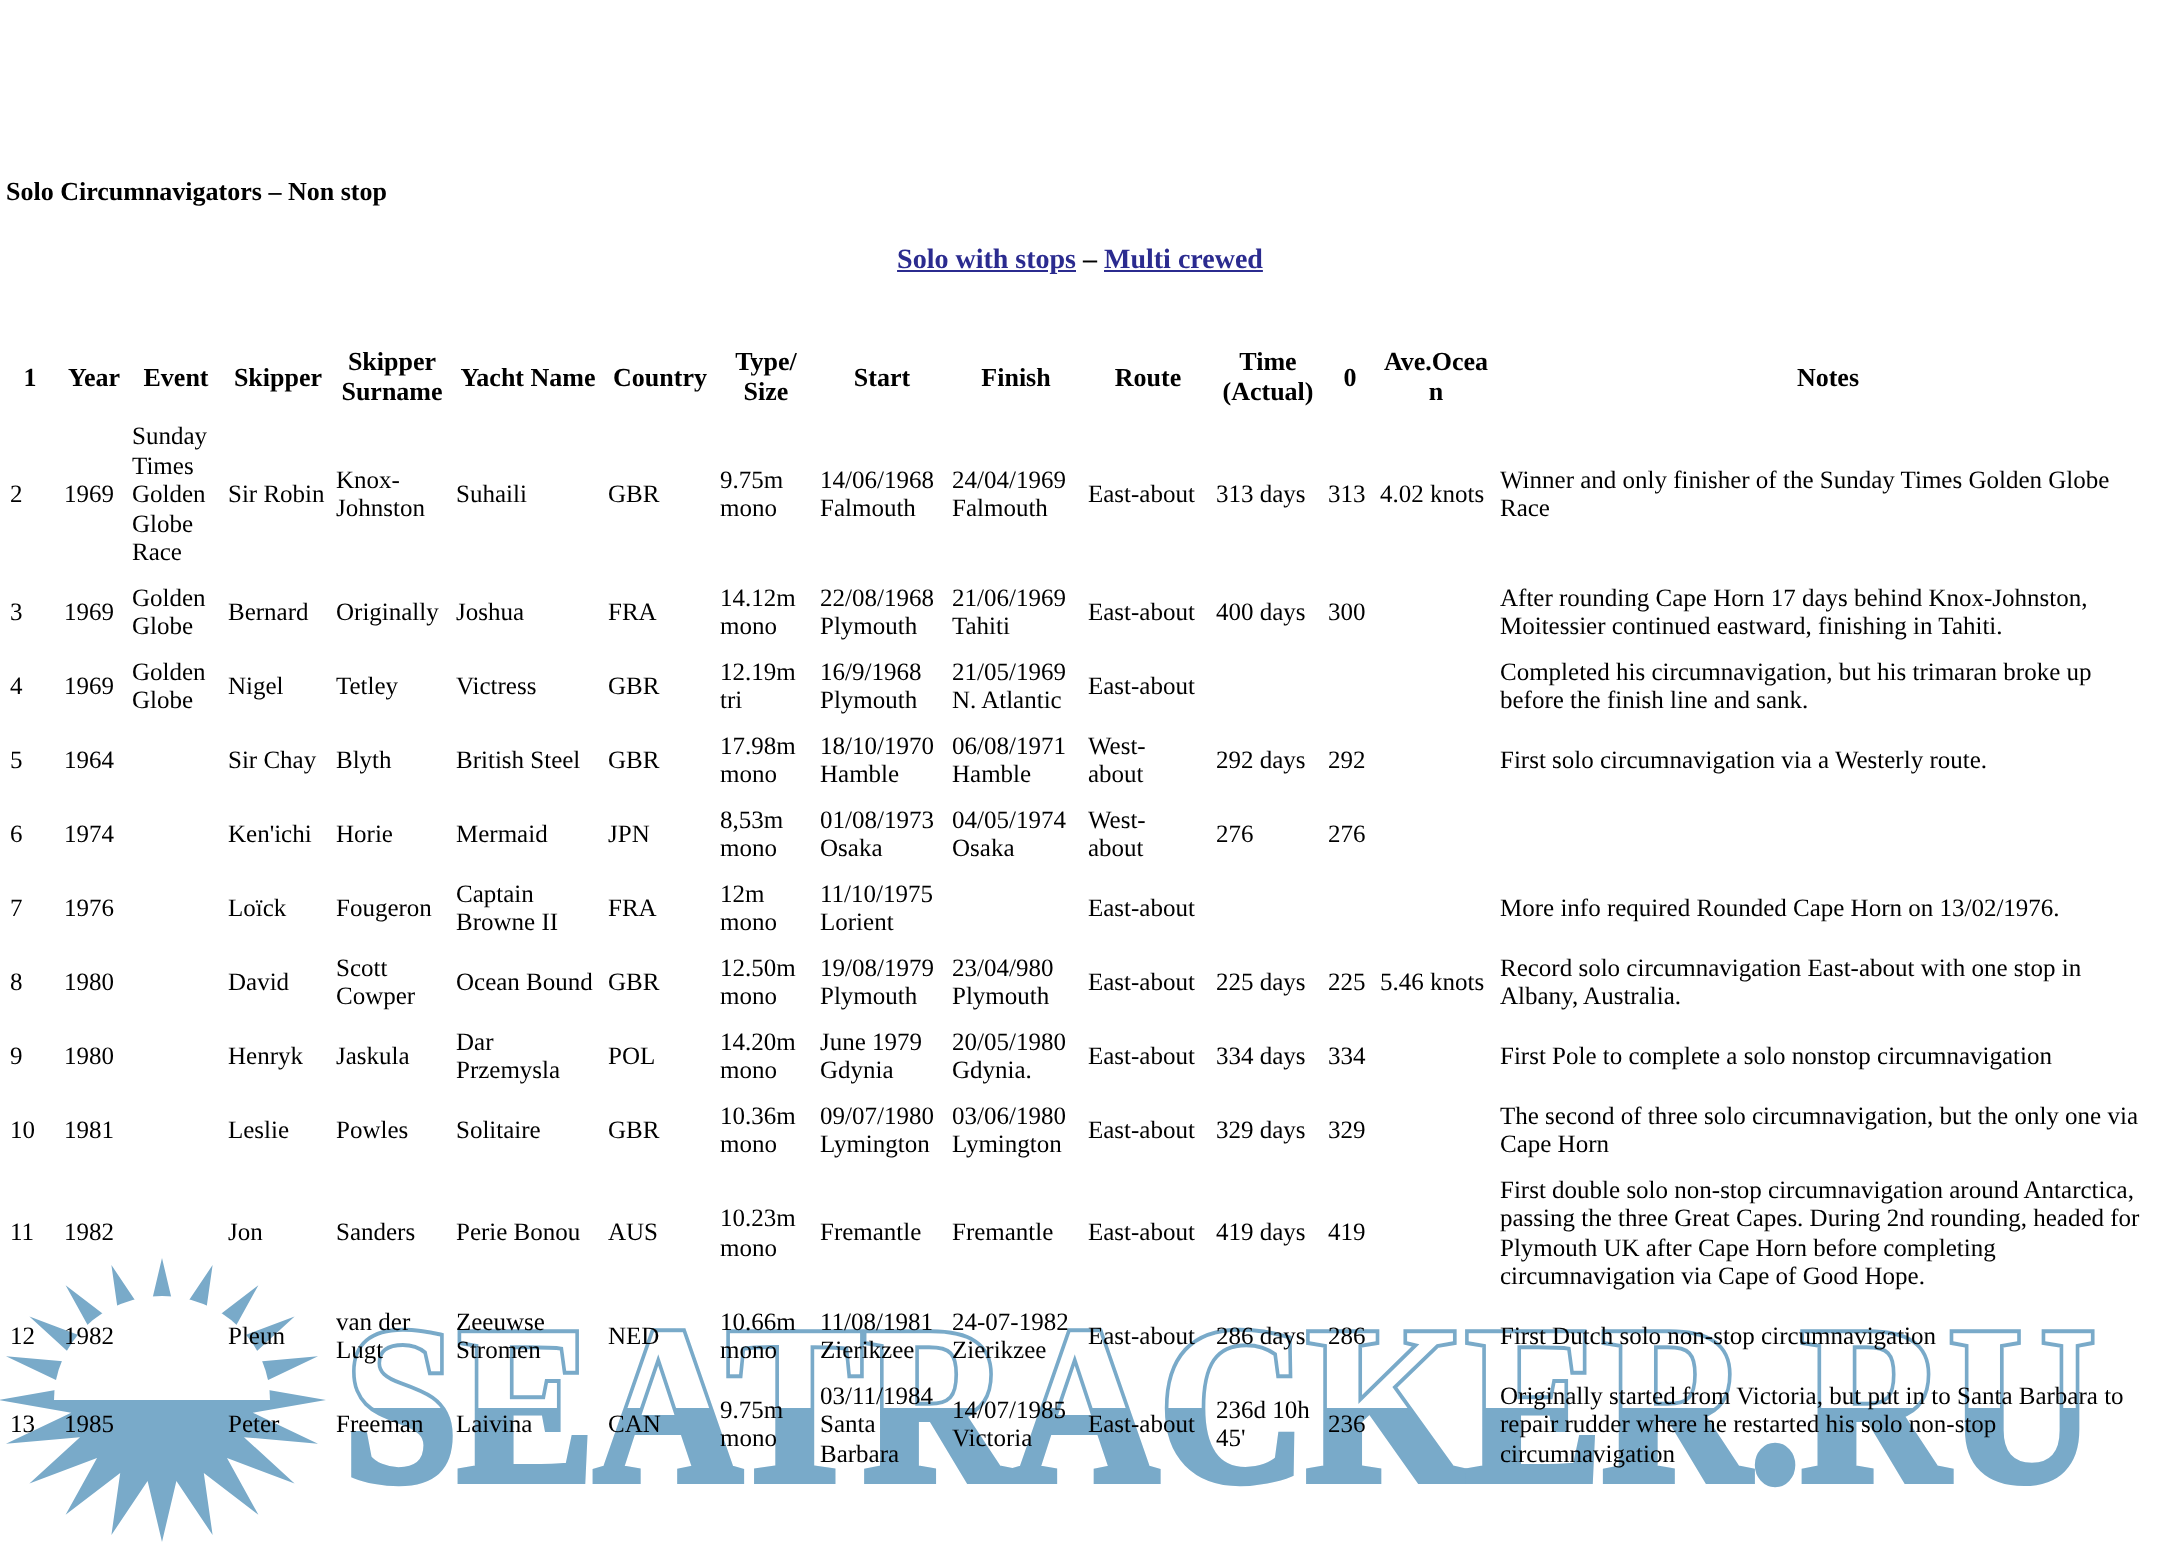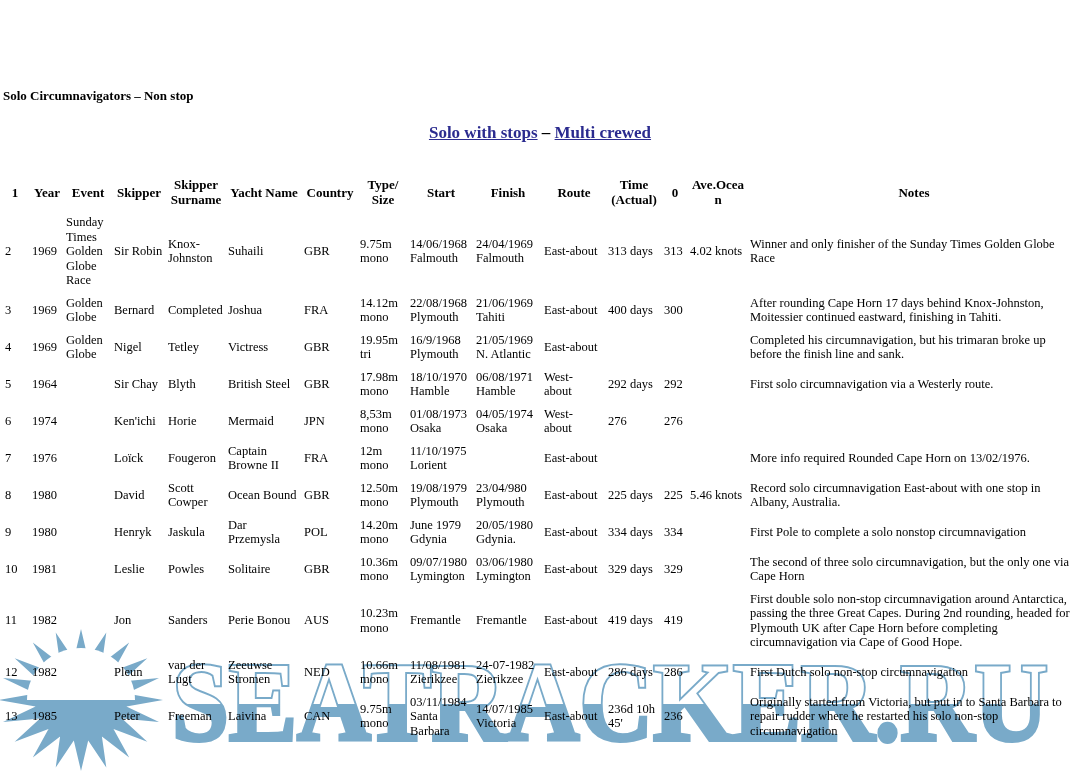--- a/index.html
+++ b/index.html
@@ -2,21 +2,21 @@
 <html><head>
 <meta charset="utf-8">
 <style>
   html, body { margin:0; padding:0; }
   body {
     width:1080px; height:773px; overflow:hidden; position:relative;
     background:#ffffff; font-family:"Liberation Serif", serif; color:#000;
   }
   .content { position:relative; z-index:1; }
   .page-title { font-size:13px; font-weight:bold; margin:88px 0 13px 3px; }
-  .nav-line { text-align:center; margin-top:19px; font-size:17px; font-weight:bold; }
+  .nav-line { text-align:center; margin-top:19px; font-size:14px; font-weight:bold; }
   .nav-line a { color:#2b2b8f; text-decoration:underline; cursor:pointer; }
   .nav-sep { color:#000; }
   table.results { width:1080px; border-collapse:collapse; table-layout:fixed; margin-top:30px; }
   th, td { white-space:pre-line; line-height:1.16; overflow:hidden; }
   th { font-size:13px; font-weight:bold; text-align:center; vertical-align:middle; padding:4px 2px; }
   td { font-size:12.5px; text-align:left; vertical-align:middle; padding:4px 2px; }
   td:first-child { padding-left:5px; }
   th.col-ave { overflow-wrap:anywhere; }
   td.col-notes { padding-right:0;font-family:Liberation Serif, serif; }
   .watermark { position:absolute; left:2px; top:0; width:1080px; height:767px; z-index:0; }
@@ -112,21 +112,21 @@
           <td>313 days</td>
           <td>313</td>
           <td>4.02 knots</td>
           <td class="col-notes">Winner and only finisher of the Sunday Times Golden Globe Race</td>
         </tr>
         <tr>
           <td>3</td>
           <td>1969</td>
           <td>Golden Globe</td>
           <td>Bernard</td>
-          <td>Completed</td>
+          <td>Originally</td>
           <td>Joshua</td>
           <td>FRA</td>
           <td>14.12m
 mono</td>
           <td>22/08/1968
 Plymouth</td>
           <td>21/06/1969
 Tahiti</td>
           <td>East-about</td>
           <td>400 days</td>
@@ -135,21 +135,21 @@
           <td class="col-notes">After rounding Cape Horn 17 days behind Knox-Johnston, Moitessier continued eastward, finishing in Tahiti.</td>
         </tr>
         <tr>
           <td>4</td>
           <td>1969</td>
           <td>Golden Globe</td>
           <td>Nigel</td>
           <td>Tetley</td>
           <td>Victress</td>
           <td>GBR</td>
-          <td>19.95m
+          <td>12.19m
 tri</td>
           <td>16/9/1968
 Plymouth</td>
           <td>21/05/1969
 N. Atlantic</td>
           <td>East-about</td>
           <td></td>
           <td></td>
           <td></td>
           <td class="col-notes">Completed his circumnavigation, but his trimaran broke up before the finish line and sank.</td>

